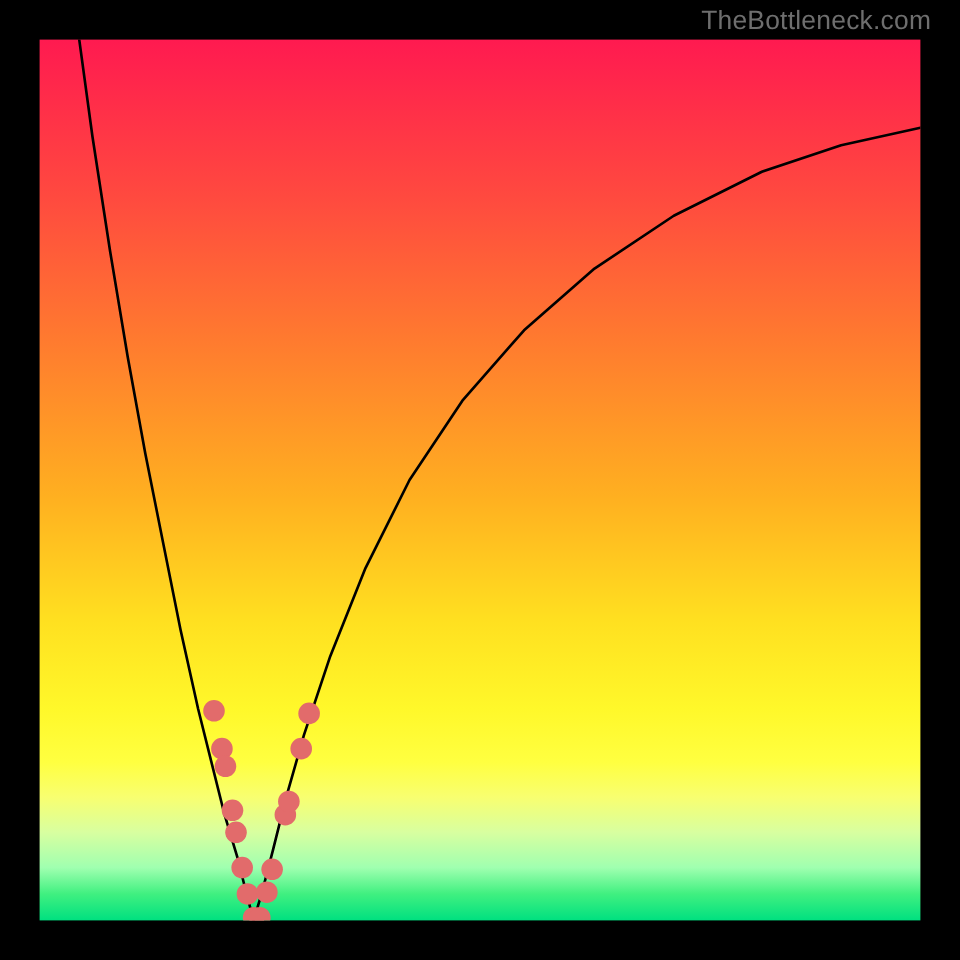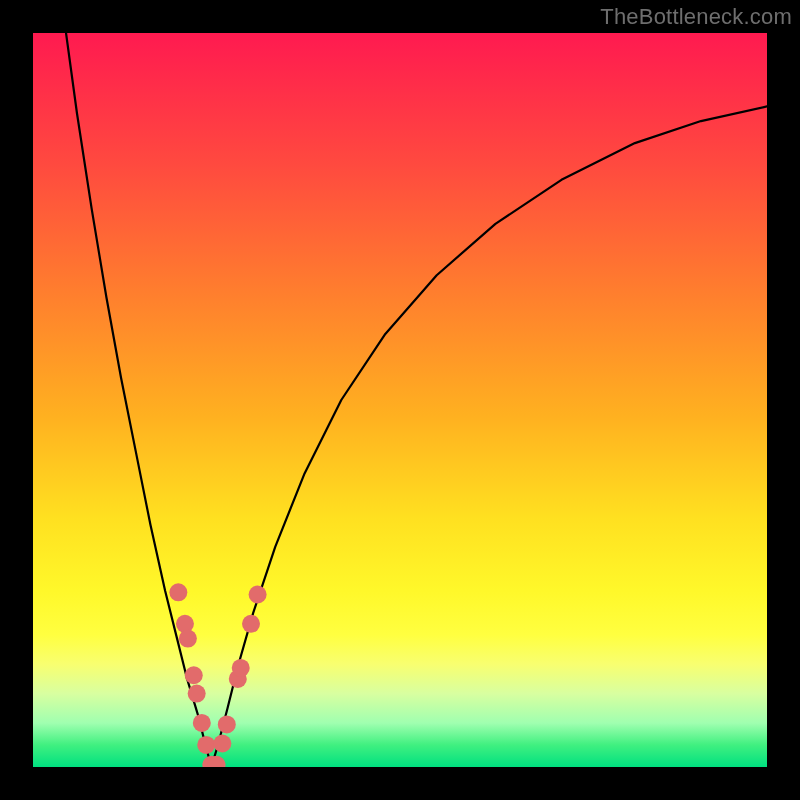--- a/index.html
+++ b/index.html
@@ -45,21 +45,21 @@
     position: absolute;
     left: 33px;
     top: 33px;
     width: 734px;
     height: 734px;
     pointer-events: none;
   }
   .watermark {
     position: absolute;
     top: 4px;
-    right: 8px;
+    right: 24px;
     color: #6e6e6e;
     font-size: 22px;
     font-weight: 500;
     letter-spacing: 0.2px;
   }
 </style>
 </head>
 <body>
 
 <div class="frame">

